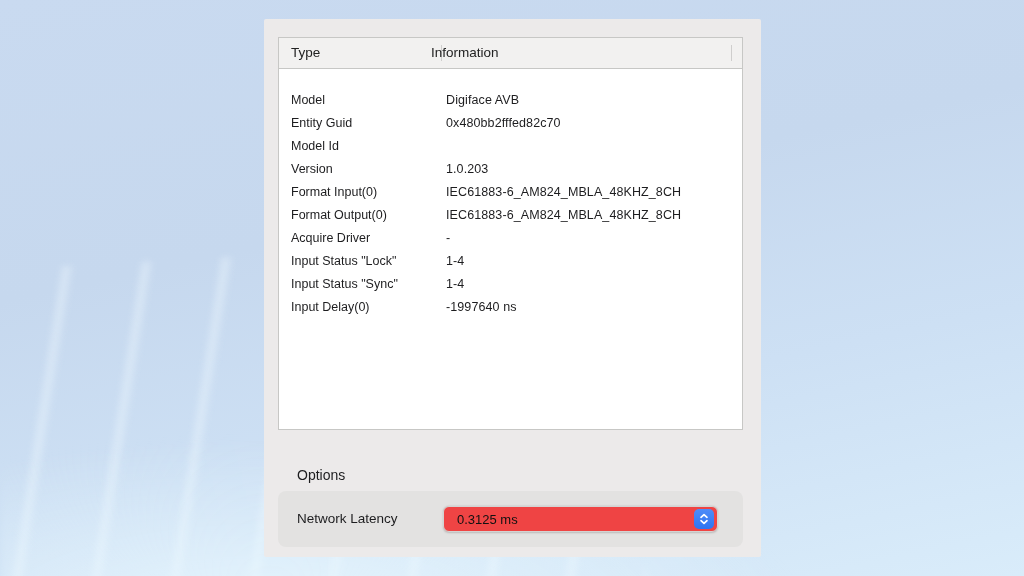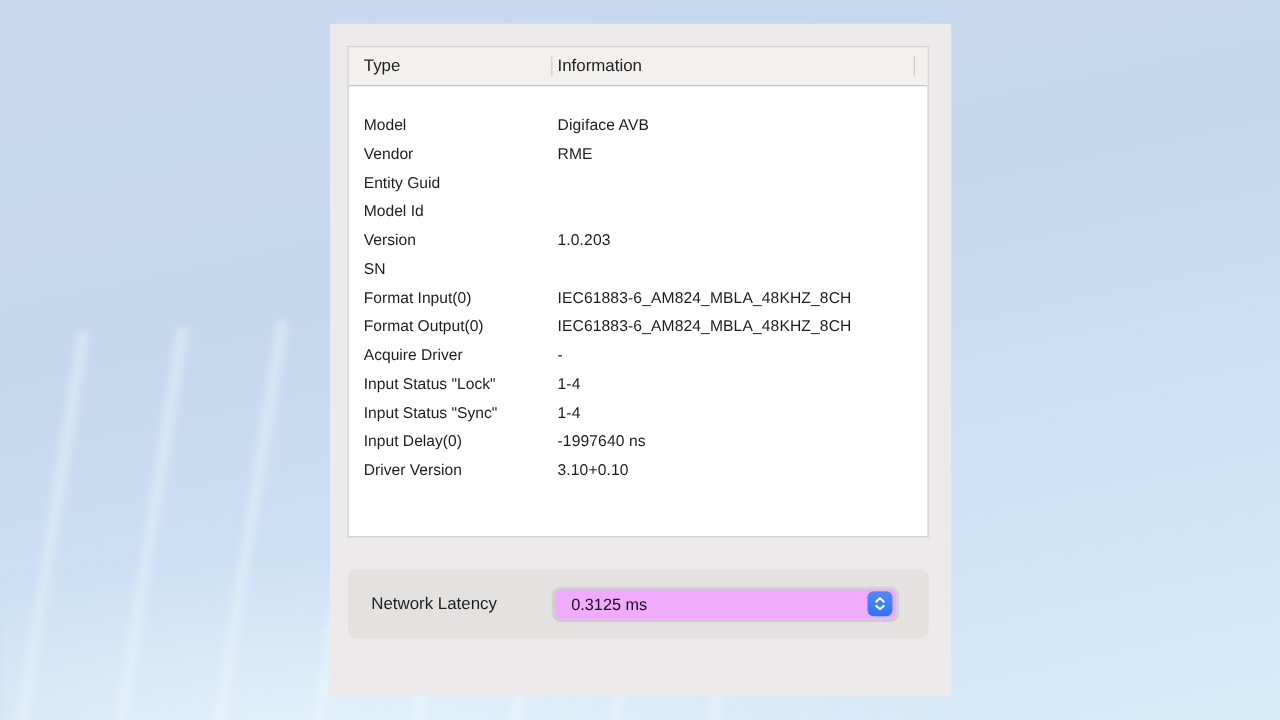--- a/index.html
+++ b/index.html
@@ -55,21 +55,21 @@
     border-bottom: 1px solid #c7c7c5;
   }
   .th {
     position: absolute; top: 0; height: 30px;
     line-height: 30px;
     font-size: 13.5px;
     color: #222222;
     white-space: nowrap;
   }
   .th-type { left: 12px; }
-  .th-info { left: 167px; text-align: center; }
+  .th-info { left: 152px; text-align: center; }
   .col-divider {
     position: absolute; top: 7px;
     width: 1px; height: 16px;
     background: #cfcecd;
   }
   .cd1 { left: 162px; }
   .cd2 { left: 452px; }
 
   .tbody {
     position: absolute; left: 0; right: 0; top: 31px; bottom: 0;
@@ -89,38 +89,38 @@
   
   .options-title {
     position: absolute;
     left: 33px; top: 432px;
     font-size: 14px;
     color: #1d1d1f;
     margin-top: 16px;
   }
   .options-box {
     position: absolute;
-    left: 14px; top: 436px;
+    left: 14px; top: 472px;
     width: 465px; height: 56px;
     background: #e3e2e1;
     border-radius: 8px;
   }
   .nl-label {
     position: absolute;
     left: 19px; top: 0; height: 56px;
     line-height: 56px;
     font-size: 13.5px;
     color: #1d1d1f;
     white-space: nowrap;
   }
   .popup {
     position: absolute;
     left: 165px; top: 15px;
     width: 275px; height: 26px;
-    background: #f0abfc;
+    background: #ef4444;
     border: 0.5px solid #d4d3d2;
     border-radius: 6px;
     box-shadow: 0 0.5px 2px rgba(0,0,0,0.18);
     box-sizing: border-box;
     cursor: default;
   }
   .popup-value {
     position: absolute;
     left: 13px; top: 0; height: 26px;
     line-height: 25px;
@@ -154,42 +154,35 @@
       <div class="col-divider cd1"></div>
       <div class="th th-info">Information</div>
       <div class="col-divider cd2"></div>
     </div>
     <div class="tbody" id="table-rows">
   <div class="trow">
     <span class="cell-type">Model</span>
     <span class="cell-info">Digiface AVB</span>
   </div>
 
-  <div class="trow">
-    <span class="cell-type">Vendor</span>
-    <span class="cell-info">RME</span>
-  </div>
 
   <div class="trow">
     <span class="cell-type">Entity Guid</span>
+    <span class="cell-info">0x480bb2fffed82c70</span>
   </div>
 
   <div class="trow">
     <span class="cell-type">Model Id</span>
   </div>
 
   <div class="trow">
     <span class="cell-type">Version</span>
     <span class="cell-info">1.0.203</span>
   </div>
 
-  <div class="trow">
-    <span class="cell-type">SN</span>
-    <span class="cell-info"></span>
-  </div>
 
   <div class="trow">
     <span class="cell-type">Format Input(0)</span>
     <span class="cell-info">IEC61883-6_AM824_MBLA_48KHZ_8CH</span>
   </div>
 
   <div class="trow">
     <span class="cell-type">Format Output(0)</span>
     <span class="cell-info">IEC61883-6_AM824_MBLA_48KHZ_8CH</span>
   </div>
@@ -207,24 +200,20 @@
   <div class="trow">
     <span class="cell-type">Input Status "Sync"</span>
     <span class="cell-info">1-4</span>
   </div>
 
   <div class="trow">
     <span class="cell-type">Input Delay(0)</span>
     <span class="cell-info">-1997640 ns</span>
   </div>
 
-  <div class="trow">
-    <span class="cell-type">Driver Version</span>
-    <span class="cell-info">3.10+0.10</span>
-  </div>
 </div>
   </div>
 
   <div class="options-title">Options</div>
 
   <div class="options-box">
     <span class="nl-label">Network Latency</span>
     <div class="popup">
       <span class="popup-value">0.3125 ms</span>
       <span class="popup-stepper">

